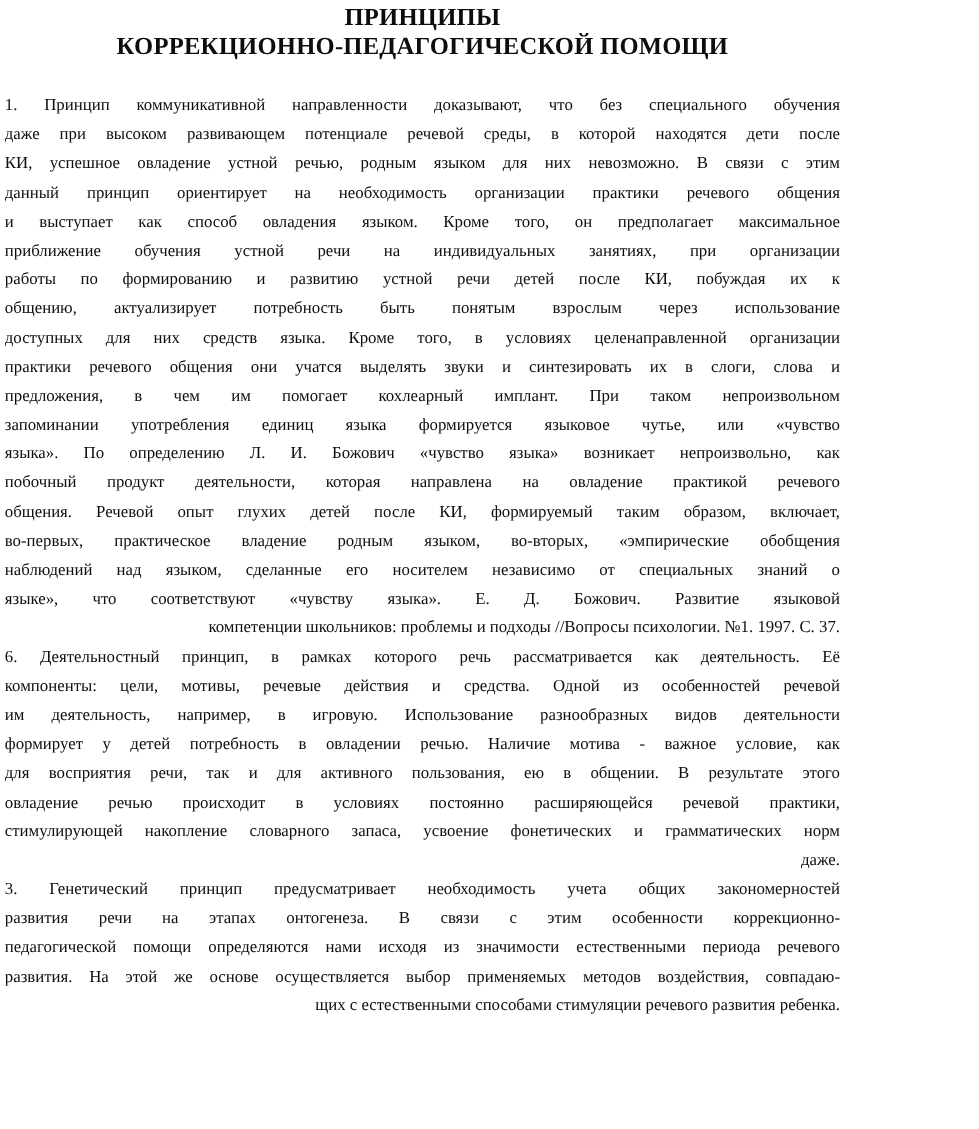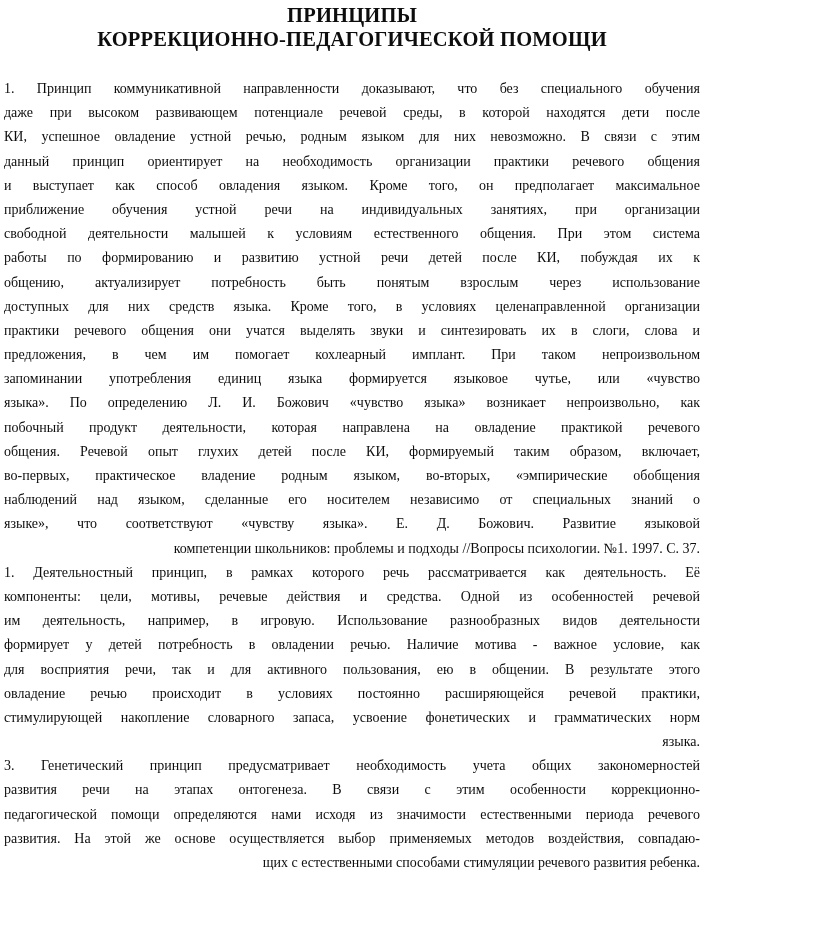--- a/index.html
+++ b/index.html
@@ -58,44 +58,43 @@
     <div>КОРРЕКЦИОННО-ПЕДАГОГИЧЕСКОЙ ПОМОЩИ</div>
   </div>
   <div class="doc-body">
       <div class="paragraph">
         <div class="line">1. Принцип коммуникативной направленности доказывают, что без специального обучения</div>
         <div class="line">даже при высоком развивающем потенциале речевой среды, в которой находятся дети после</div>
         <div class="line">КИ, успешное овладение устной речью, родным языком для них невозможно. В связи с этим</div>
         <div class="line">данный принцип ориентирует на необходимость организации практики речевого общения</div>
         <div class="line">и выступает как способ овладения языком. Кроме того, он предполагает максимальное</div>
         <div class="line">приближение обучения устной речи на индивидуальных занятиях, при организации</div>
-        <div class="line">свободной деятельности малышей к условиям естественного общения. При этом система</div>
         <div class="line">работы по формированию и развитию устной речи детей после КИ, побуждая их к</div>
         <div class="line">общению, актуализирует потребность быть понятым взрослым через использование</div>
         <div class="line">доступных для них средств языка. Кроме того, в условиях целенаправленной организации</div>
         <div class="line">практики речевого общения они учатся выделять звуки и синтезировать их в слоги, слова и</div>
         <div class="line">предложения, в чем им помогает кохлеарный имплант. При таком непроизвольном</div>
         <div class="line">запоминании употребления единиц языка формируется языковое чутье, или «чувство</div>
         <div class="line">языка». По определению Л. И. Божович «чувство языка» возникает непроизвольно, как</div>
         <div class="line">побочный продукт деятельности, которая направлена на овладение практикой речевого</div>
         <div class="line">общения. Речевой опыт глухих детей после КИ, формируемый таким образом, включает,</div>
         <div class="line">во-первых, практическое владение родным языком, во-вторых, «эмпирические обобщения</div>
         <div class="line">наблюдений над языком, сделанные его носителем независимо от специальных знаний о</div>
         <div class="line">языке», что соответствуют «чувству языка». Е. Д. Божович. Развитие языковой</div>
         <div class="line last">компетенции школьников: проблемы и подходы //Вопросы психологии. №1. 1997. С. 37.</div>
       </div>
       <div class="paragraph">
-        <div class="line">1. Деятельностный принцип, в рамках которого речь рассматривается как деятельность. Её</div>
+        <div class="line">6. Деятельностный принцип, в рамках которого речь рассматривается как деятельность. Её</div>
         <div class="line">компоненты: цели, мотивы, речевые действия и средства. Одной из особенностей речевой</div>
         <div class="line">им деятельность, например, в игровую. Использование разнообразных видов деятельности</div>
         <div class="line">формирует у детей потребность в овладении речью. Наличие мотива - важное условие, как</div>
         <div class="line">для восприятия речи, так и для активного пользования, ею в общении. В результате этого</div>
         <div class="line">овладение речью происходит в условиях постоянно расширяющейся речевой практики,</div>
         <div class="line">стимулирующей накопление словарного запаса, усвоение фонетических и грамматических норм</div>
-        <div class="line last">языка.</div>
+        <div class="line last">даже.</div>
       </div>
       <div class="paragraph">
         <div class="line">3. Генетический принцип предусматривает необходимость учета общих закономерностей</div>
         <div class="line">развития речи на этапах онтогенеза. В связи с этим особенности коррекционно-</div>
         <div class="line">педагогической помощи определяются нами исходя из значимости естественными периода речевого</div>
         <div class="line">развития. На этой же основе осуществляется выбор применяемых методов воздействия, совпадаю-</div>
         <div class="line last">щих с естественными способами стимуляции речевого развития ребенка.</div>
       </div>
     </div>
 </div>

